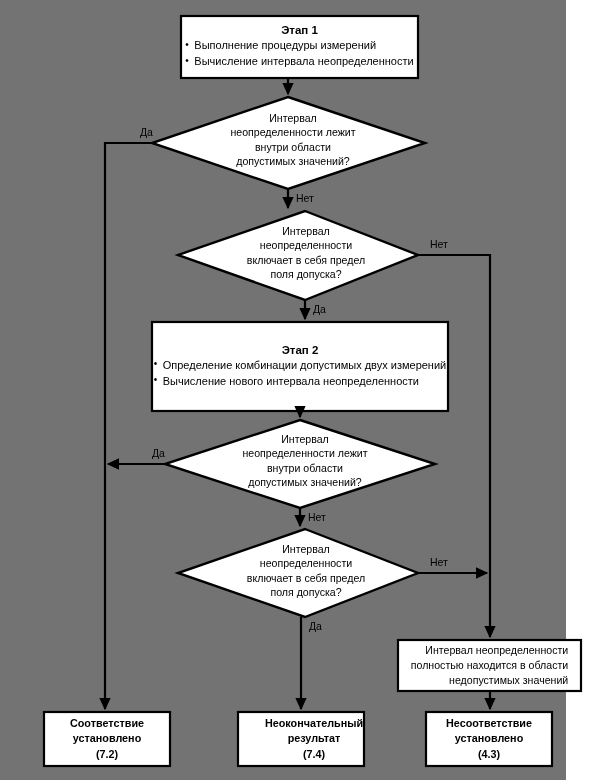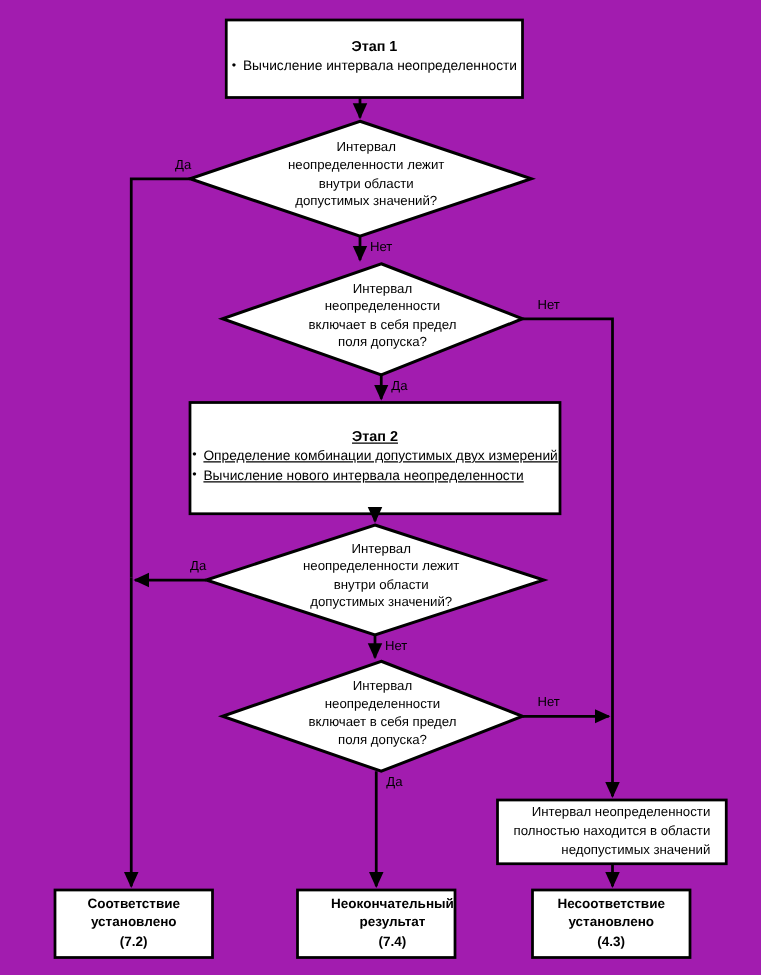--- a/index.html
+++ b/index.html
@@ -8,23 +8,23 @@
     background: #ffffff;
   }
   body {
     width: 609px;
     height: 780px;
     overflow: hidden;
     font-family: "Liberation Sans", "DejaVu Sans", sans-serif;
   }
   #flow-root {
     position: relative;
-    width: 609px;
+    width: 566px;
     height: 780px;
-    background: #a21caf;
+    background: #737373;
   }
   svg#flow-svg {
     position: absolute;
     top: 0;
     left: 0;
     width: 609px;
     height: 780px;
   }
   .shape-stroke {
     fill: #ffffff;
@@ -170,35 +170,36 @@
     <line class="conn" x1="418" y1="573" x2="487" y2="573" marker-end="url(#arrow)"></line>
 
     <line class="conn" x1="301" y1="617" x2="301" y2="709" marker-end="url(#arrow)"></line>
 
     <line class="conn" x1="490" y1="691" x2="490" y2="709" marker-end="url(#arrow)"></line>
   </svg>
 
   <div class="proc-box-inner" style="left:181px; top:16px; width:237px; height:62px;">
     <div class="proc-title">Этап 1</div>
     <ul class="proc-list">
+      <li>Выполнение процедуры измерений</li>
       <li>Вычисление интервала неопределенности</li>
     </ul>
   </div>
 
   <div class="dia-text" style="left:208px; top:111px; width:170px;">Интервал
 неопределенности лежит
 внутри области
 допустимых значений?</div>
 
   <div class="dia-text" style="left:223px; top:224px; width:166px;">Интервал
 неопределенности
 включает в себя предел
 поля допуска?</div>
 
-  <div class="proc-box-inner" style="left:152px; top:322px; width:296px; height:89px;text-decoration:underline;">
+  <div class="proc-box-inner" style="left:152px; top:322px; width:296px; height:89px;">
     <div class="proc-title">Этап 2</div>
     <ul class="proc-list">
       <li>Определение комбинации допустимых двух измерений</li>
       <li>Вычисление нового интервала неопределенности</li>
     </ul>
   </div>
 
   <div class="dia-text" style="left:220px; top:432px; width:170px;">Интервал
 неопределенности лежит
 внутри области

